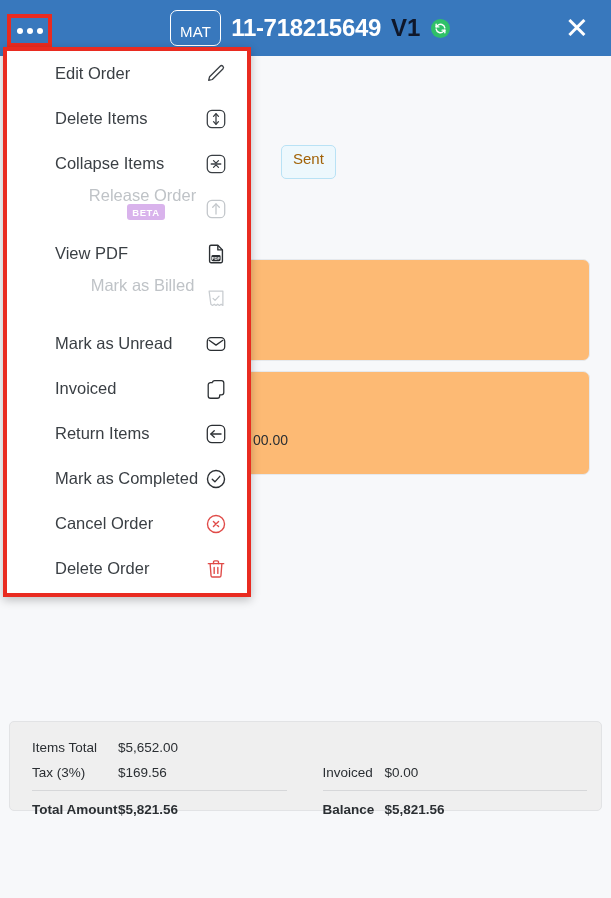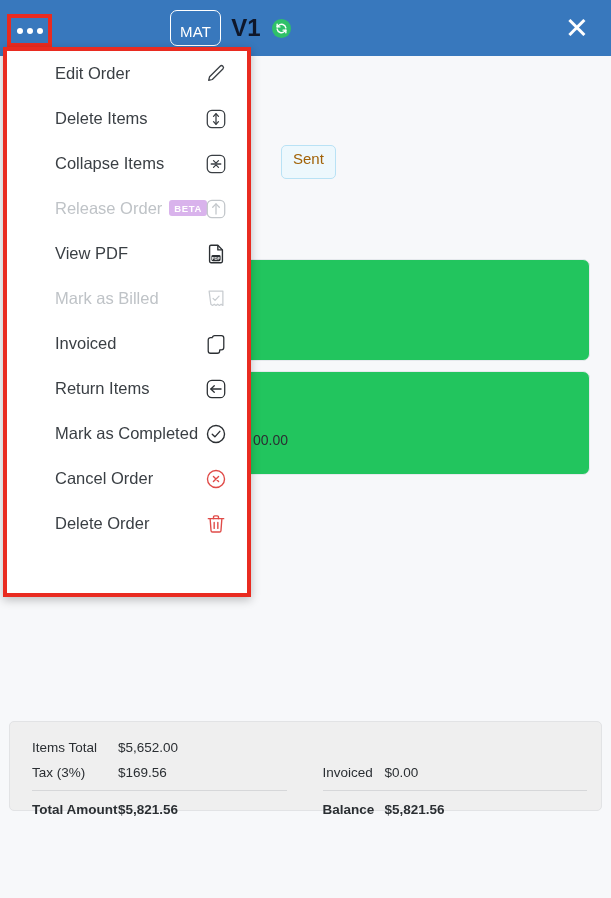--- a/index.html
+++ b/index.html
@@ -62,21 +62,21 @@
     border: 1px solid #b9e2f5; background: #edf8fd; border-radius: 5px;
     color: #a16207; font-size: 15px; padding: 5px 11px 12px; line-height: 1;
   }
   .tabs { position: absolute; left: 28px; top: 141px; display: flex; gap: 9px; }
   .tab {
     background: #f1f2f4; border-radius: 17px; padding: 9px 19px;
     font-size: 14.5px; color: #2b2f33; cursor: pointer; line-height: 1;
   }
   .card {
     position: absolute; left: 28px; width: 562px;
-    background: #22c55e; border: 1px solid #e6e9ed; border-radius: 7px;
+    background: #fdba74; border: 1px solid #e6e9ed; border-radius: 7px;
   }
   .card-1 { top: 203px; height: 102px; }
   .card-2 { top: 315px; height: 104px; }
   .card-amount { position: absolute; left: 224px; top: 60px; font-size: 14px; color: #2b2f33; }
 
   
   .totals {
     position: absolute; left: 9px; top: 665px;
     width: 593px; height: 90px;
     background: #efefef; border: 1px solid #e2e3e5; border-radius: 5px;
@@ -102,21 +102,21 @@
     box-shadow: 0 3px 9px rgba(0,0,0,.24);
     z-index: 40;
     padding-left: 28px;
   }
   .menu-item {
     position: relative; height: 45px;
     display: flex; align-items: center;
     padding: 0 17px 0 20px; cursor: pointer;
   }
   .menu-item .mlabel { font-size: 16.5px; color: #3a3f44; white-space: nowrap; }
-  .menu-item.disabled { cursor: default; }
+  .menu-item.disabled { cursor: default; flex-direction: column; }
   .menu-item.disabled .mlabel { color: #bfc3c7; }
   .menu-item .micon { position: absolute; right: 19px; top: 50%; transform: translateY(-50%);
                       width: 24px; height: 24px; display: flex; align-items: center; justify-content: center; }
   .beta {
     display: inline-block; background: #d9b3ec; color: #fff;
     font-size: 9.5px; font-weight: bold; letter-spacing: .6px;
     border-radius: 3px; padding: 3px 5px 2px; margin-left: 7px;
     position: relative; top: -1px; text-align: center;
   }
   svg { display: block; }
@@ -181,20 +181,21 @@
     <div class="dots-wrap">
       <span class="dots">
           <i></i>
           <i></i>
           <i></i>
         </span>
     </div>
 
     <div class="title-block">
       <span class="mat-badge">MAT</span>
+      <span class="order-no">11-718215649</span>
       <span class="ver">V1</span>
       <span class="sync-icon">
         <svg width="13" height="13" viewBox="0 0 24 24" fill="none" stroke="#ffffff" stroke-width="2.6" stroke-linecap="round">
           <path d="M20 11a8 8 0 0 0-13.6-4.3L4 9"></path>
             <path d="M4 4v5h5"></path>
           <path d="M4 13a8 8 0 0 0 13.6 4.3L20 15"></path>
             <path d="M20 20v-5h-5"></path>
         </svg>
       </span>
     </div>
@@ -264,20 +265,29 @@
     <div class="menu-item disabled">
       <span class="mlabel">Mark as Billed</span>
       <span class="micon">
         <svg width="22" height="22" viewBox="0 0 24 24" fill="none" stroke="#c9cdd1" stroke-width="1.4" stroke-linecap="round" stroke-linejoin="round">
           <path d="M4.5 3.5h15v15.5l-1.9-1.3-1.9 1.3-1.9-1.3-1.8 1.3-1.9-1.3-1.9 1.3-1.8-1.3z"></path>
           <path d="M8.8 11.3l2.2 2.2 4.3-4.6"></path>
         </svg>
       </span>
     </div>
 
+    <div class="menu-item">
+      <span class="mlabel">Mark as Unread</span>
+      <span class="micon">
+        <svg width="22" height="22" viewBox="0 0 24 24" fill="none" stroke="#2b2f33" stroke-width="1.4" stroke-linecap="round" stroke-linejoin="round">
+          <rect x="2.5" y="5" width="19" height="14" rx="4"></rect>
+          <path d="M4.5 8l7.5 5.2L19.5 8"></path>
+        </svg>
+      </span>
+    </div>
 
     <div class="menu-item">
       <span class="mlabel">Invoiced</span>
       <span class="micon">
         <svg width="22" height="22" viewBox="0 0 24 24" fill="none" stroke="#2b2f33" stroke-width="1.4" stroke-linejoin="round">
           <rect x="8" y="2.8" width="12.5" height="15.5" rx="2.6"></rect>
           <path d="M16 18.3v1.2a2.6 2.6 0 0 1-2.6 2.6H6.1a2.6 2.6 0 0 1-2.6-2.6V7.6A2.6 2.6 0 0 1 6.1 5h1.9" fill="#ffffff"></path>
         </svg>
       </span>
     </div>

